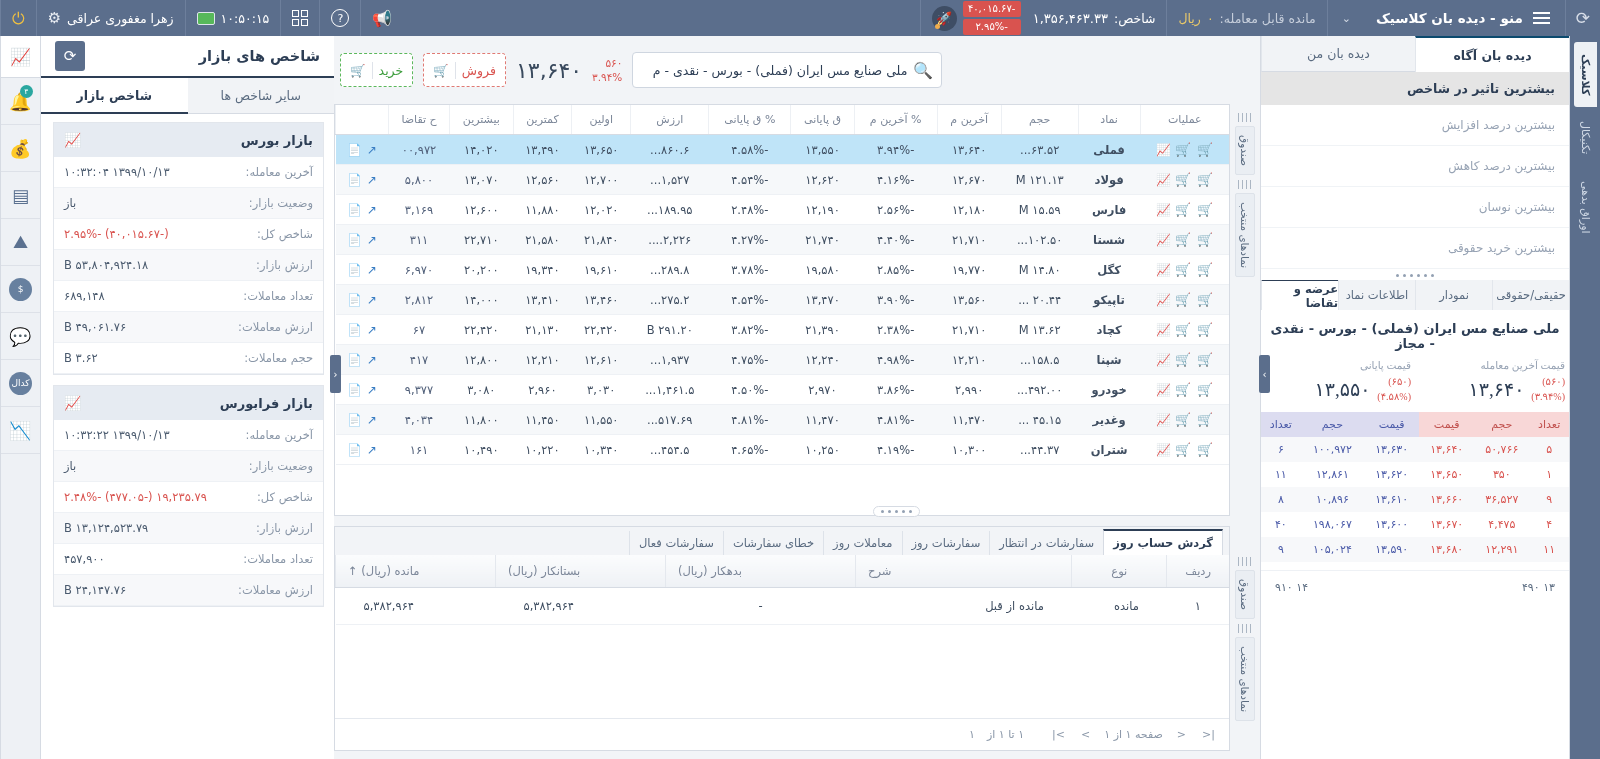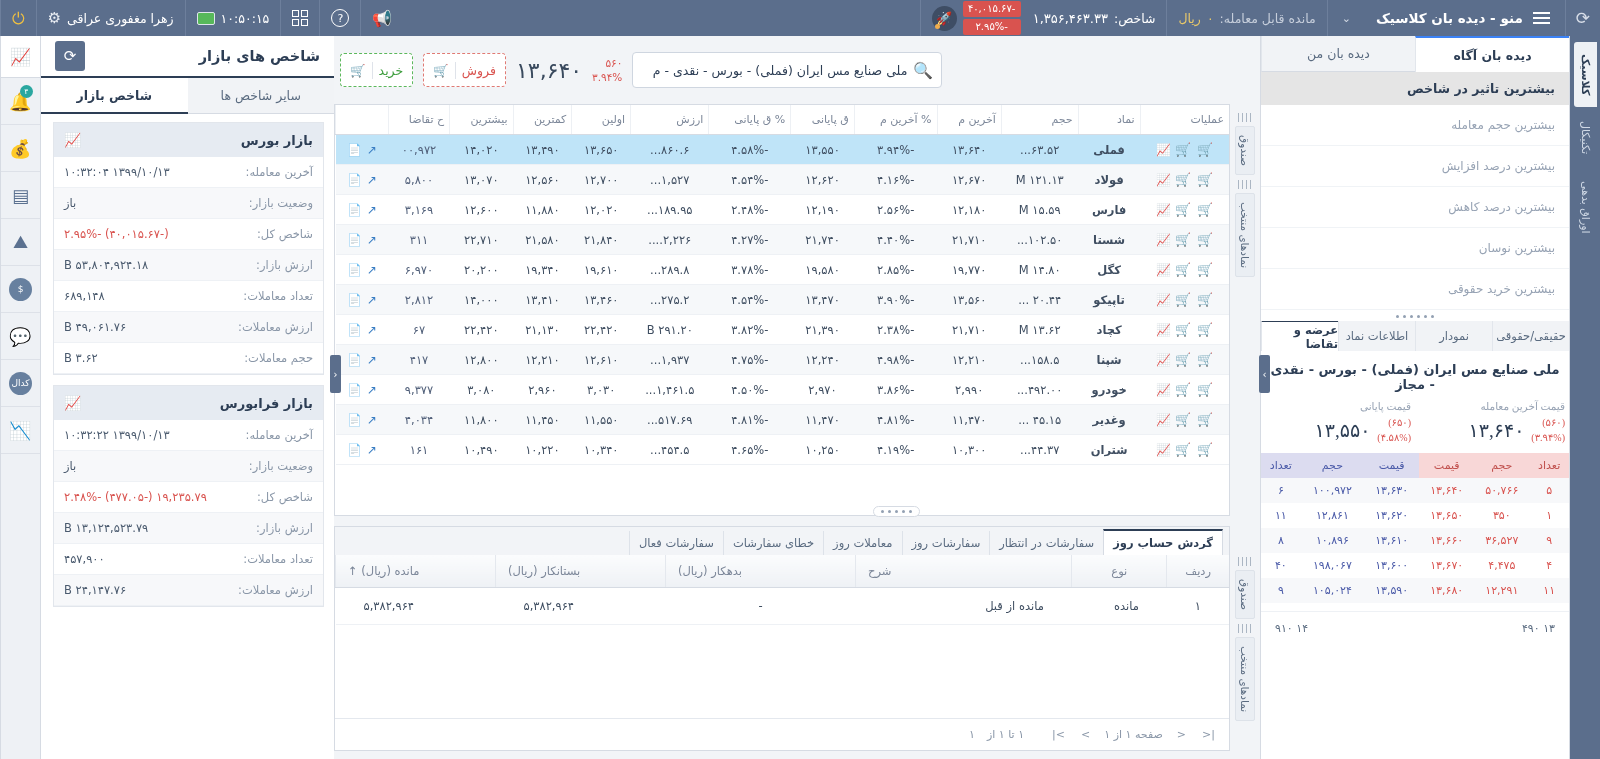--- a/index.html
+++ b/index.html
@@ -153,21 +153,21 @@
   
   .wl-wrap {
     position: absolute; top: 68px; right: 30px; left: 0; height: 412px;
     background: #fff; border: 1px solid #d6dbe3; overflow: hidden;
   }
   .wl-scroll { height: 100%; overflow: hidden; }
   table.wl { width: 100%; border-collapse: collapse; font-size: 11.5px; }
   table.wl thead th {
     background: #fff; color: #7c8799; font-weight: normal; font-size: 11px;
     padding: 8px 5px; border-bottom: 1px solid #d6dbe3; border-left: 1px solid #edf0f4;
-    white-space: nowrap; text-align: right;
+    white-space: nowrap; text-align: center;
   }
   table.wl tbody td {
     padding: 7px 5px; text-align: center; color: #3f4e61; white-space: nowrap;
     border-bottom: 1px solid #eef1f5;
   }
   table.wl tbody tr:nth-child(even) { background: #f6f8fa; }
   table.wl tbody tr.sel { background: #bfe4f8; }
   .c-neg { color: #d9534f; }
   .sym-name { font-weight: bold; color: #2d3e55; }
   .ico-cart-g { color: #3fa650; font-size: 13px; }
@@ -237,21 +237,21 @@
     background: #fff; border-right: 1px solid #d6dbe3; border-left: 1px solid #d6dbe3;
   }
   .rp-tabs { display: flex; height: 36px; }
   .rp-tab {
     flex: 1; display: flex; align-items: center; justify-content: center;
     font-size: 12.5px; color: #5a6b80; background: #f1f3f6; border-bottom: 1px solid #d6dbe3;
     border-left: 1px solid #e2e6ec;
   }
   .rp-tab.active {
     background: #fff; color: #2d3e55; font-weight: bold; border-bottom: none;
-    border-top: 2px solid #3b82f6;
+    border-top: 2px solid #0c4a6e;
   }
   .rp-sec-head {
     background: #e5e5e5; padding: 9px 14px; font-size: 12.5px; font-weight: bold; color: #2d3e55;
   }
   .rp-list-item {
     padding: 13px 14px; font-size: 12px; color: #97a3b4; border-bottom: 1px solid #f0f3f6;
   }
   .rp-dots {
     display: flex; gap: 4px; justify-content: center; padding: 3px 0;
     background: #fff; position: relative; top: 2px;
@@ -882,21 +882,20 @@
 <div class="collapse-handle" style="top:355px; left:330px;">‹</div>
 <div class="collapse-handle" style="top:355px; right:330px;">›</div>
 
 <div class="rpanel">
   <div class="rp-tabs">
     <div class="rp-tab active">دیده بان آگاه</div>
     <div class="rp-tab">دیده بان من</div>
   </div>
   <div class="rp-sec-head">بیشترین تاثیر در شاخص</div>
   <div id="rp-list">
-      <div class="rp-list-item">بیشترین حجم معامله</div>
       <div class="rp-list-item">بیشترین درصد افزایش</div>
       <div class="rp-list-item">بیشترین درصد کاهش</div>
       <div class="rp-list-item">بیشترین نوسان</div>
       <div class="rp-list-item">بیشترین خرید حقوقی</div>
     </div>
   <div class="rp-dots">
     <i></i>
       <i></i>
       <i></i>
       <i></i>

